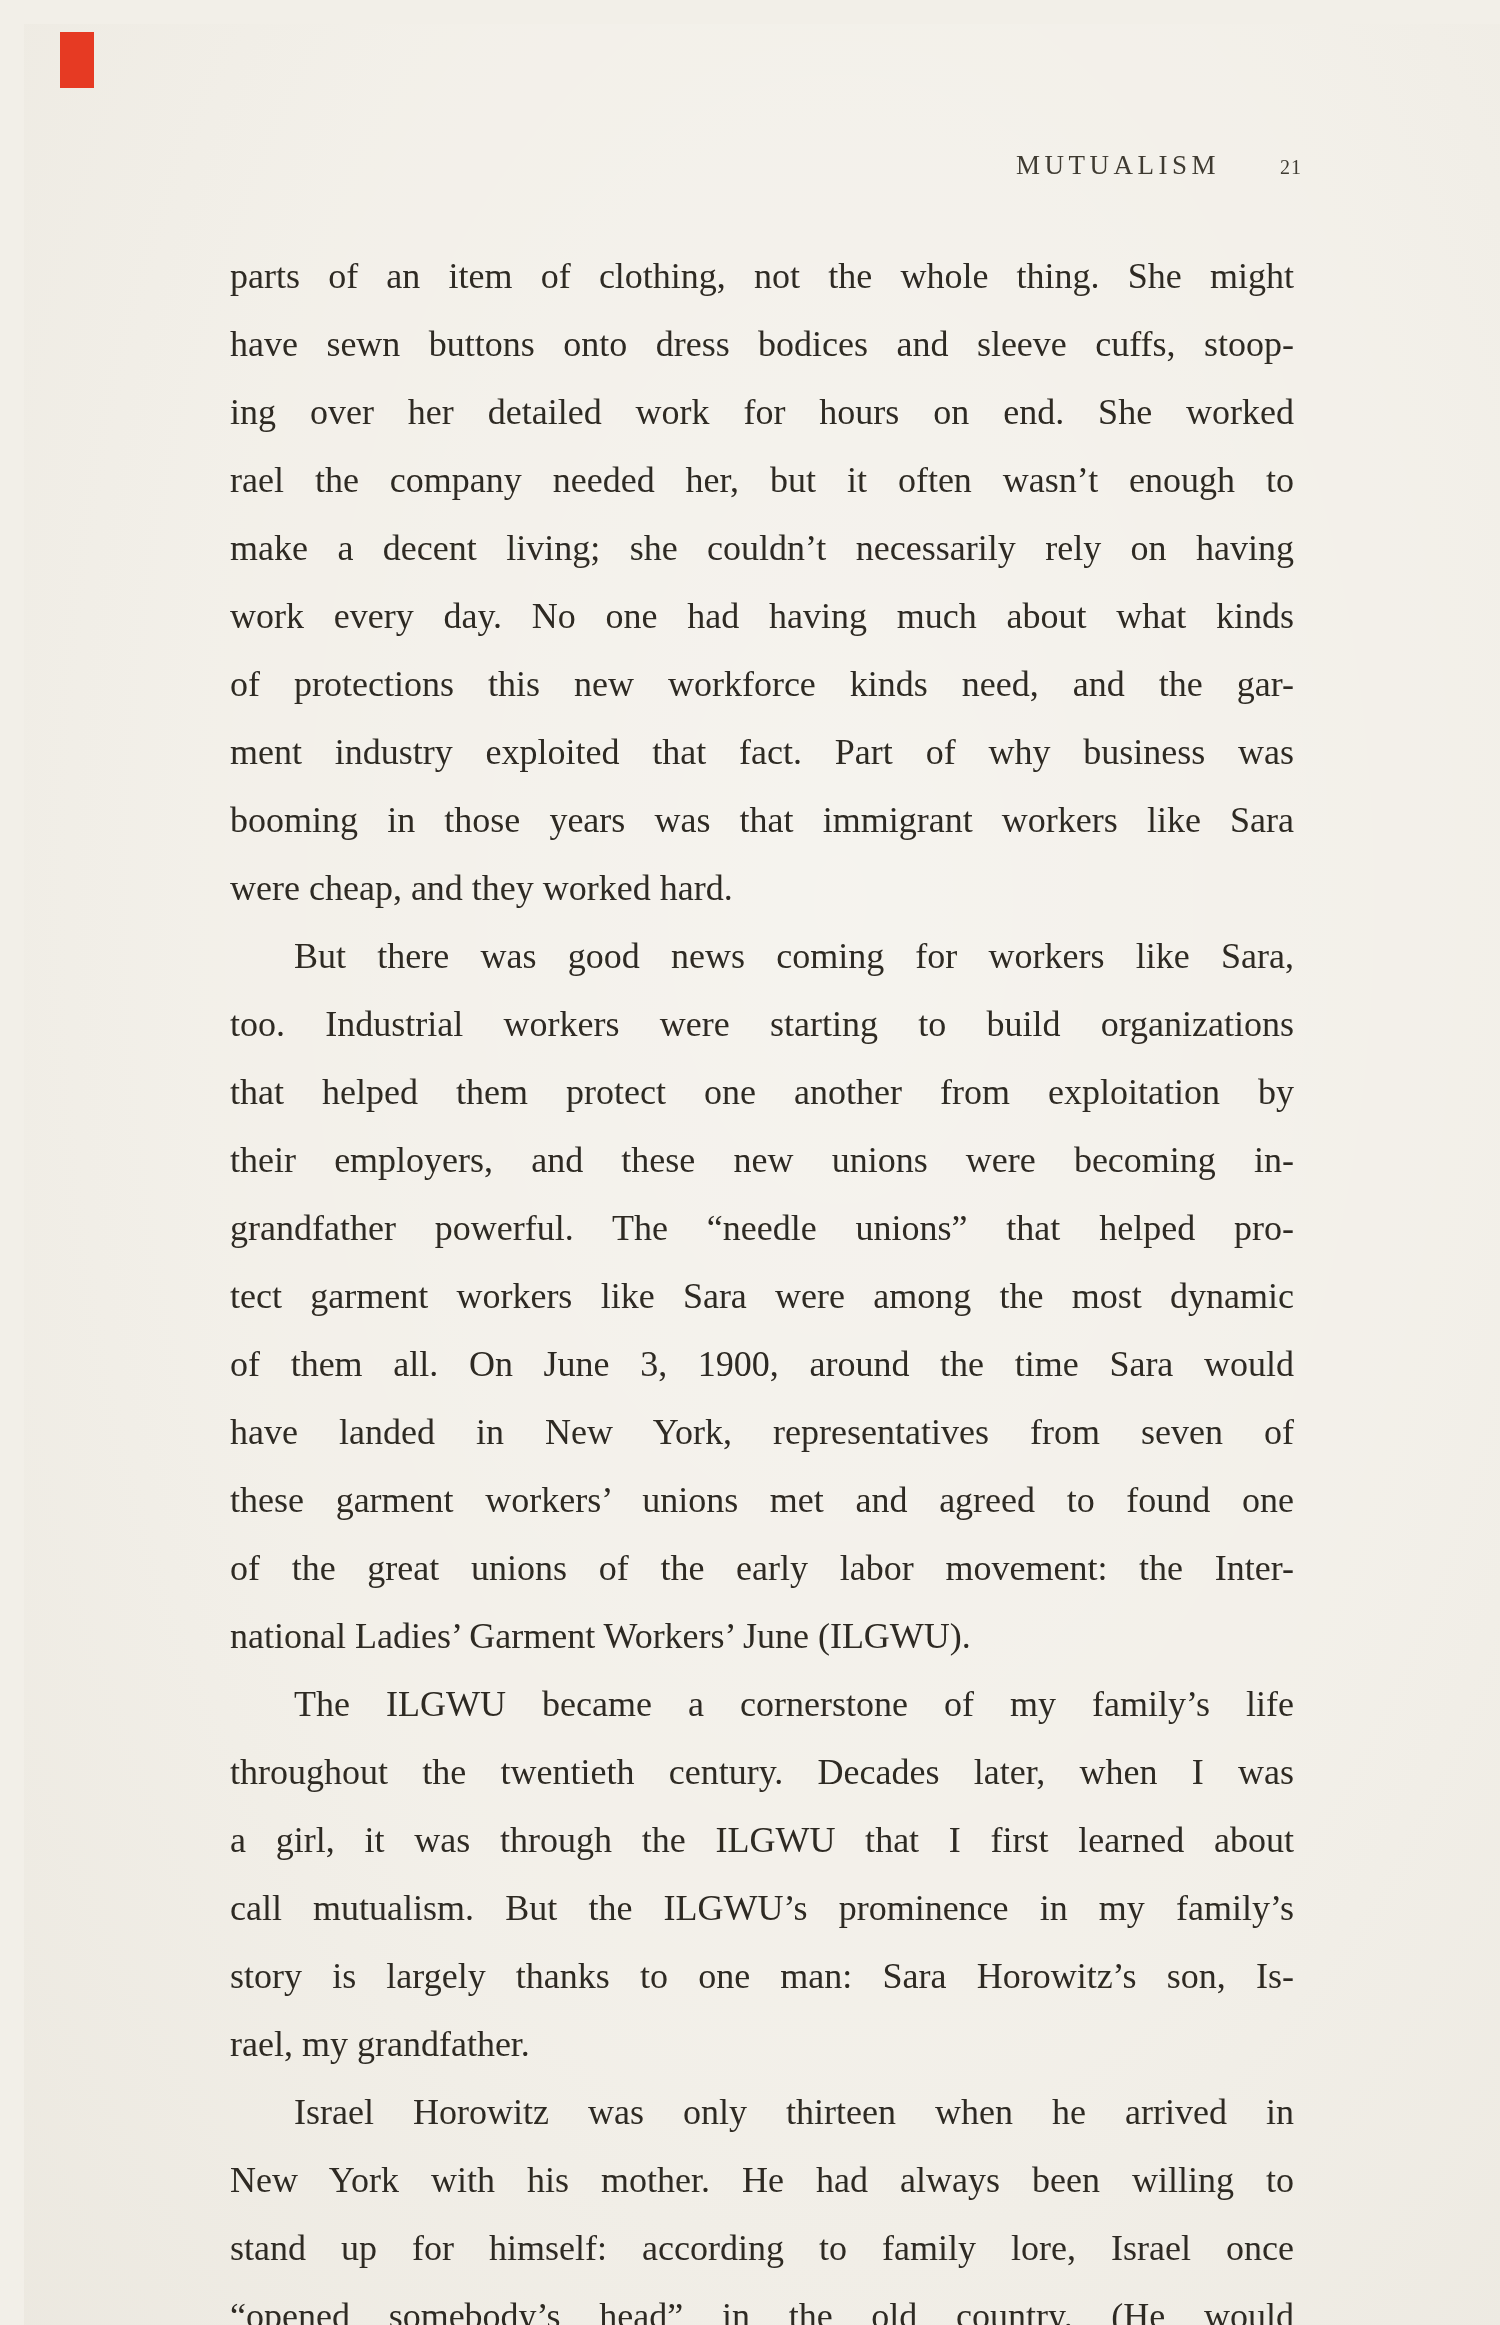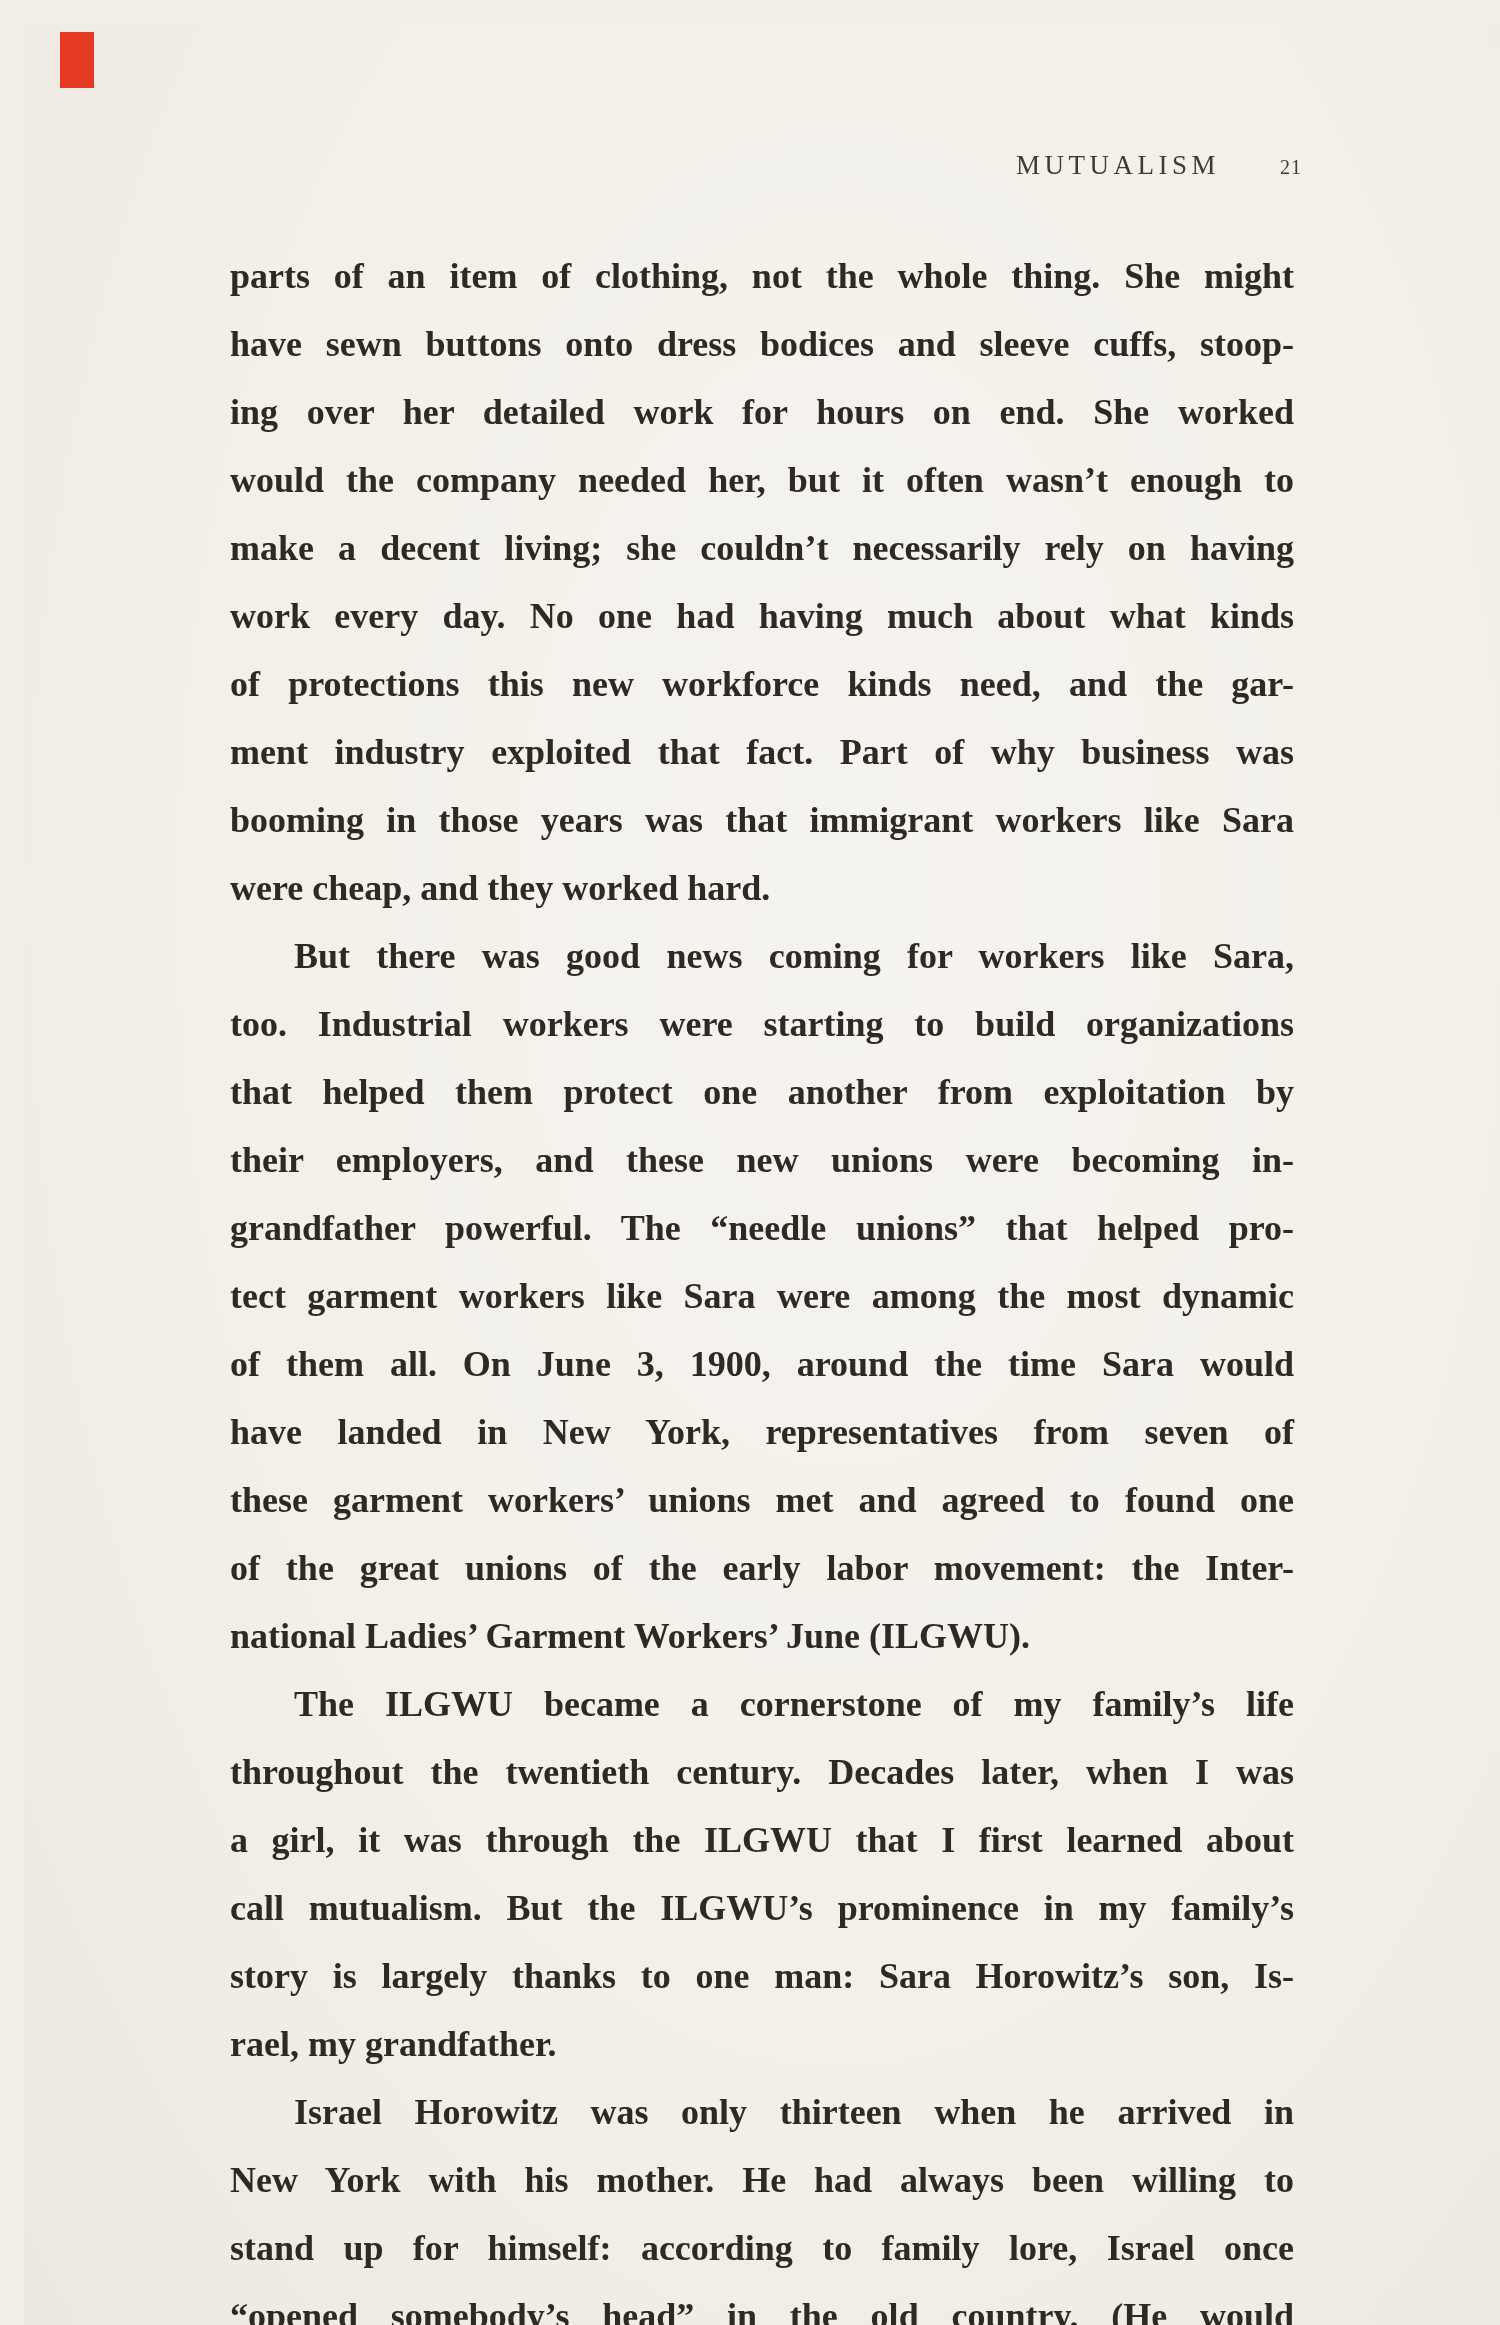--- a/index.html
+++ b/index.html
@@ -66,21 +66,20 @@
     top: 206px;
     width: 1096px;
     color: var(--ink, #2e2a23);
     font-size: 36px;
     line-height: 60px;
   }
 
   .line {
     text-align: justify;
     text-align-last: justify;
-    font-weight: bold;
   }
 
   .line.last {
     text-align-last: left;
   }
 
   .line.indent {
     text-indent: 64px;
   }
 
@@ -109,21 +108,21 @@
   <header class="running-header">
     <span class="running-title">MUTUALISM</span>
     <span class="page-number">21</span>
   </header>
 
   <main class="text-block" id="body-text">
       <div class="paragraph">
         <div class="line">parts of an item of clothing, not the whole thing. She might</div>
         <div class="line">have sewn buttons onto dress bodices and sleeve cuffs, stoop-</div>
         <div class="line">ing over her detailed work for hours on end. She worked</div>
-        <div class="line">would the company needed her, but it often wasn’t enough to</div>
+        <div class="line">rael the company needed her, but it often wasn’t enough to</div>
         <div class="line">make a decent living; she couldn’t necessarily rely on having</div>
         <div class="line">work every day. No one had having much about what kinds</div>
         <div class="line">of protections this new workforce kinds need, and the gar-</div>
         <div class="line">ment industry exploited that fact. Part of why business was</div>
         <div class="line">booming in those years was that immigrant workers like Sara</div>
         <div class="line last">were cheap, and they worked hard.</div>
       </div>
       <div class="paragraph">
         <div class="line indent">But there was good news coming for workers like Sara,</div>
         <div class="line">too. Industrial workers were starting to build organizations</div>

